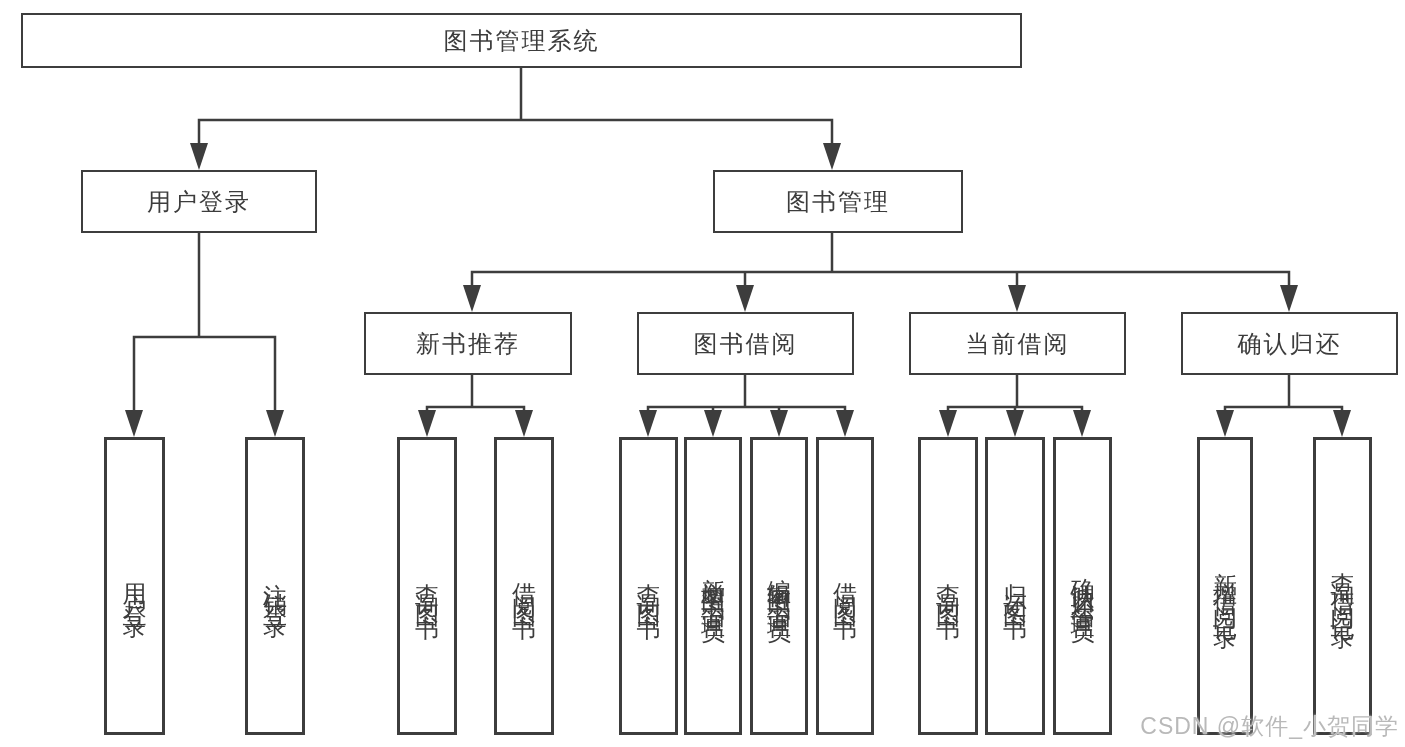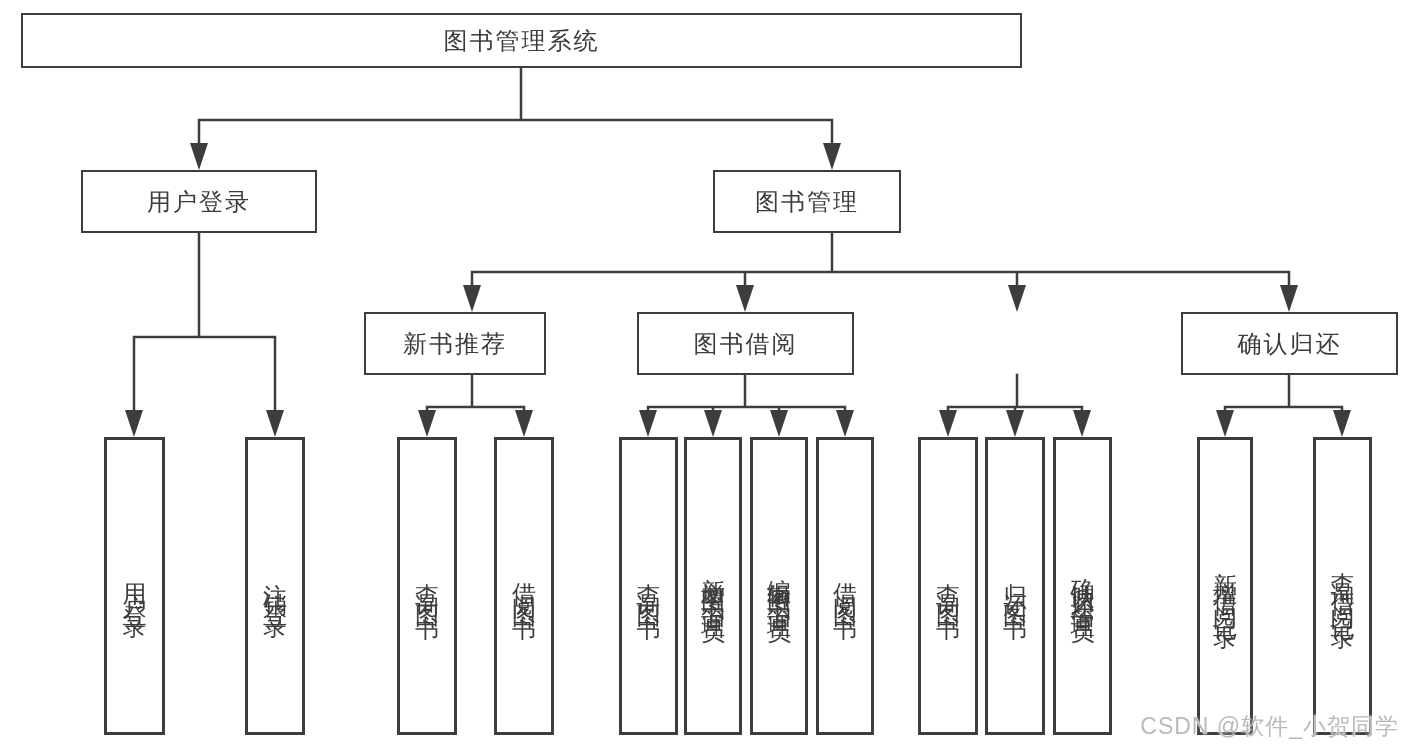--- a/index.html
+++ b/index.html
@@ -68,28 +68,31 @@
     <path id="connector-lines" fill="none" stroke-width="2.5" stroke-linecap="square" d="M 521 68 L 521 120 M 199 120 L 832 120 M 199 120 L 199 152 M 832 120 L 832 152 M 199 233 L 199 337 M 134 337 L 275 337 M 134 337 L 134 419 M 275 337 L 275 419 M 832 233 L 832 272 M 472 272 L 1289 272 M 472 272 L 472 294 M 745 272 L 745 294 M 1017 272 L 1017 294 M 1289 272 L 1289 294 M 472 375 L 472 407 M 427 407 L 524 407 M 427 407 L 427 419 M 524 407 L 524 419 M 745 375 L 745 407 M 648 407 L 845 407 M 648 407 L 648 419 M 713 407 L 713 419 M 779 407 L 779 419 M 845 407 L 845 419 M 1017 375 L 1017 407 M 948 407 L 1082 407 M 948 407 L 948 419 M 1015 407 L 1015 419 M 1082 407 L 1082 419 M 1289 375 L 1289 407 M 1225 407 L 1342 407 M 1225 407 L 1225 419 M 1342 407 L 1342 419 " stroke="#3d3d3d"></path>
     <path id="connector-arrowheads" stroke="none" d="M 190 143 L 208 143 L 199 170 Z M 823 143 L 841 143 L 832 170 Z M 125 410 L 143 410 L 134 437 Z M 266 410 L 284 410 L 275 437 Z M 463 285 L 481 285 L 472 312 Z M 736 285 L 754 285 L 745 312 Z M 1008 285 L 1026 285 L 1017 312 Z M 1280 285 L 1298 285 L 1289 312 Z M 418 410 L 436 410 L 427 437 Z M 515 410 L 533 410 L 524 437 Z M 639 410 L 657 410 L 648 437 Z M 704 410 L 722 410 L 713 437 Z M 770 410 L 788 410 L 779 437 Z M 836 410 L 854 410 L 845 437 Z M 939 410 L 957 410 L 948 437 Z M 1006 410 L 1024 410 L 1015 437 Z M 1073 410 L 1091 410 L 1082 437 Z M 1216 410 L 1234 410 L 1225 437 Z M 1333 410 L 1351 410 L 1342 437 Z " fill="#3d3d3d"></path>
   </svg>
   <div id="watermark">CSDN @软件_小贺同学</div>
 <div class="node" style="left: 21px; top: 13px; width: 1001px; height: 55px; justify-content: center;">
       <span>图书管理系统</span>
     </div>
     <div class="node" style="left: 81px; top: 170px; width: 236px; height: 63px;">
       <span>用户登录</span>
     </div>
-    <div class="node" style="left: 713px; top: 170px; width: 188px; height: 63px;">
+    <div class="node" style="left: 713px; top: 170px; width: 250px; height: 63px;">
       <span>图书管理</span>
     </div>
-    <div class="node" style="left: 364px; top: 312px; width: 182px; height: 63px;">
+    <div class="node" style="left: 364px; top: 312px; width: 208px; height: 63px;">
       <span>新书推荐</span>
     </div>
     <div class="node" style="left: 637px; top: 312px; width: 217px; height: 63px;">
       <span>图书借阅</span>
+    </div>
+    <div class="node" style="left: 909px; top: 312px; width: 217px; height: 63px;">
+      <span>当前借阅</span>
     </div>
     <div class="node" style="left: 1181px; top: 312px; width: 217px; height: 63px;">
       <span>确认归还</span>
     </div>
     <div class="node vertical" style="left: 104px; top: 437px; width: 61px; height: 298px;">
       <span>用户登录</span>
     </div>
     <div class="node vertical" style="left: 245px; top: 437px; width: 60px; height: 298px;">
       <span>注销登录</span>
     </div>

